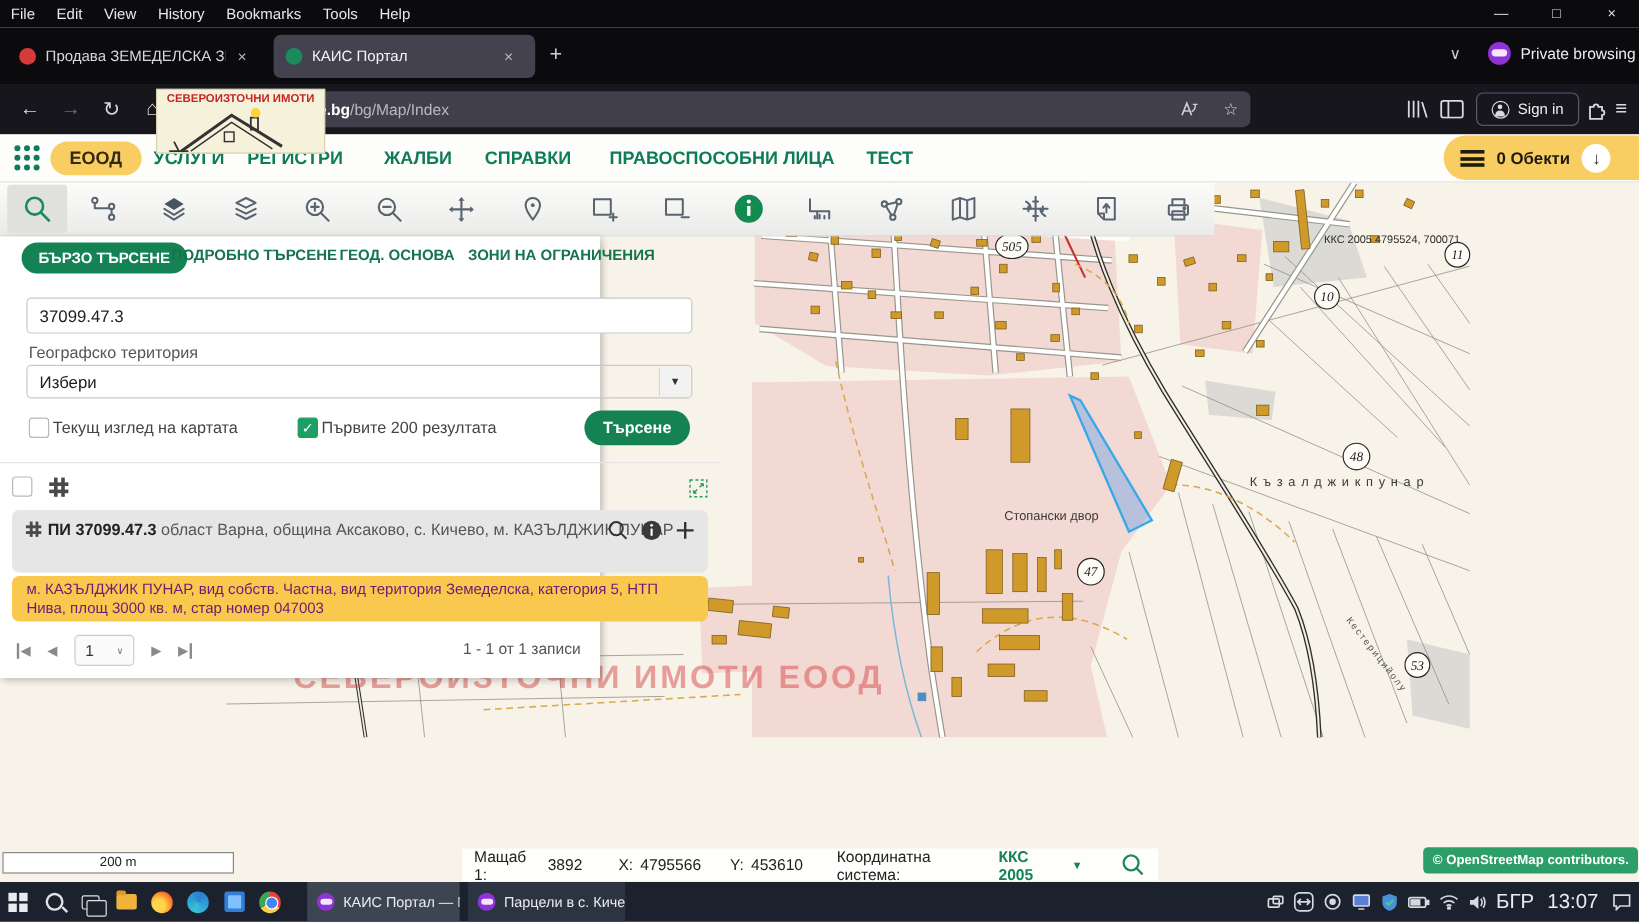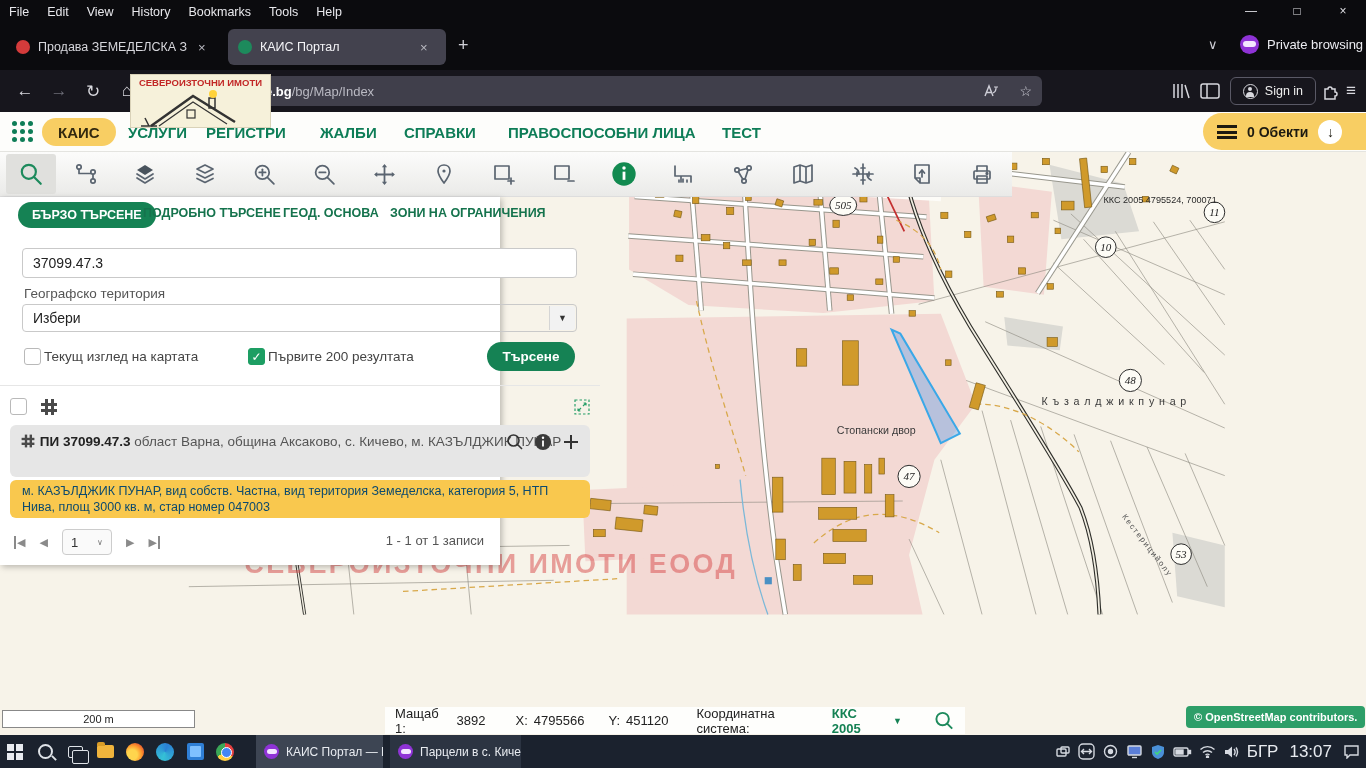--- a/index.html
+++ b/index.html
@@ -90,21 +90,21 @@
   #res-head { position:absolute; left:10px; top:200px; width:580px; height:22px; }
   .grid-ico { display:inline-block; width:16px; height:16px; position:relative; }
   .grid-ico::before, .grid-ico::after { content:""; position:absolute; background:#4a4a4a; }
   .grid-ico::before { left:4px; top:0; width:3px; height:16px; box-shadow:6px 0 0 #4a4a4a; }
   .grid-ico::after  { left:0; top:4px; width:16px; height:3px; box-shadow:0 6px 0 #4a4a4a; }
   #res-card { position:absolute; left:10px; top:228px; width:580px; height:52px; background:#e6e6e6;
     border-radius:6px; font-size:13.5px; color:#555; padding:8px 10px 0 10px; line-height:18px;}
   #res-card b { color:#222; }
   .card-icons { position:absolute; right:10px; top:8px; display:flex; gap:10px; align-items:center; }
   #res-yellow { position:absolute; left:10px; top:283px; width:580px; height:38px; background:#f9c84e;
-    border-radius:6px; font-size:12.5px; color:#0c4a6e; padding:4px 12px; line-height:15.5px; }
+    border-radius:6px; font-size:12.5px; color:#701a75; padding:4px 12px; line-height:15.5px; }
   #pager { position:absolute; left:14px; top:330px; width:572px; height:30px; display:flex; align-items:center; gap:14px; }
   .pg { color:#8a8a8a; font-size:11px; display:flex; align-items:center; }
   #page-box { width:50px; height:26px; border:1px solid #ccc; border-radius:4px; display:flex;
     align-items:center; justify-content:space-between; padding:0 8px; font-size:13px; color:#333; background:#fafafa;}
   #records { position:absolute; right:16px; top:336px; font-size:13px; color:#555; }
 
   
   #statusbar { left:385px; top:707px; width:580px; height:27px; background:rgba(255,255,255,.85); z-index:4;
     display:flex; align-items:center; font-size:13px; color:#222; gap:6px; padding:0 10px; }
   #statusbar .crs { color:#158254; font-weight:bold; }
@@ -410,21 +410,21 @@
         <i></i>
         <i></i>
         <i></i>
         <i></i>
         <i></i>
         <i></i>
         <i></i>
         <i></i>
         <i></i>
       </div>
-    <div id="karta-pill">КАИС</div>
+    <div id="karta-pill">ЕООД</div>
     <span class="sn-item" style="left:128px">УСЛУГИ</span>
     <span class="sn-item" style="left:206px">РЕГИСТРИ</span>
     <span class="sn-item" style="left:320px">ЖАЛБИ</span>
     <span class="sn-item" style="left:404px">СПРАВКИ</span>
     <span class="sn-item" style="left:508px">ПРАВОСПОСОБНИ ЛИЦА</span>
     <span class="sn-item" style="left:722px">ТЕСТ</span>
   </div>
   <div class="abs" id="obj-pill" style="z-index:8">
     <span class="ham"></span>
     <span>0 Обекти</span>
@@ -612,21 +612,21 @@
     <span id="records">1 - 1 от 1 записи</span>
   </div>
 
   <div class="abs" id="scalebar">200 m</div>
   <div class="abs" id="statusbar">
     <span>Мащаб 1:</span>
     <span style="margin-right:24px">3892</span>
     <span>X:</span>
     <span style="margin-right:18px">4795566</span>
     <span>Y:</span>
-    <span style="margin-right:22px">451120</span>
+    <span style="margin-right:22px">453610</span>
     <span>Координатна система:</span>
     <span class="crs">ККС 2005</span>
     <span class="crs" style="font-size:9px">▼</span>
     <svg width="22" height="22" viewBox="0 0 22 22" style="margin-left:26px">
       <circle cx="9" cy="9" r="6.5" fill="none" stroke="#1d8a5c" stroke-width="2"></circle>
       <line x1="13.5" y1="13.5" x2="19" y2="19" stroke="#1d8a5c" stroke-width="2"></line>
     </svg>
   </div>
   <div class="abs" id="osm">© OpenStreetMap  contributors.</div>
 

